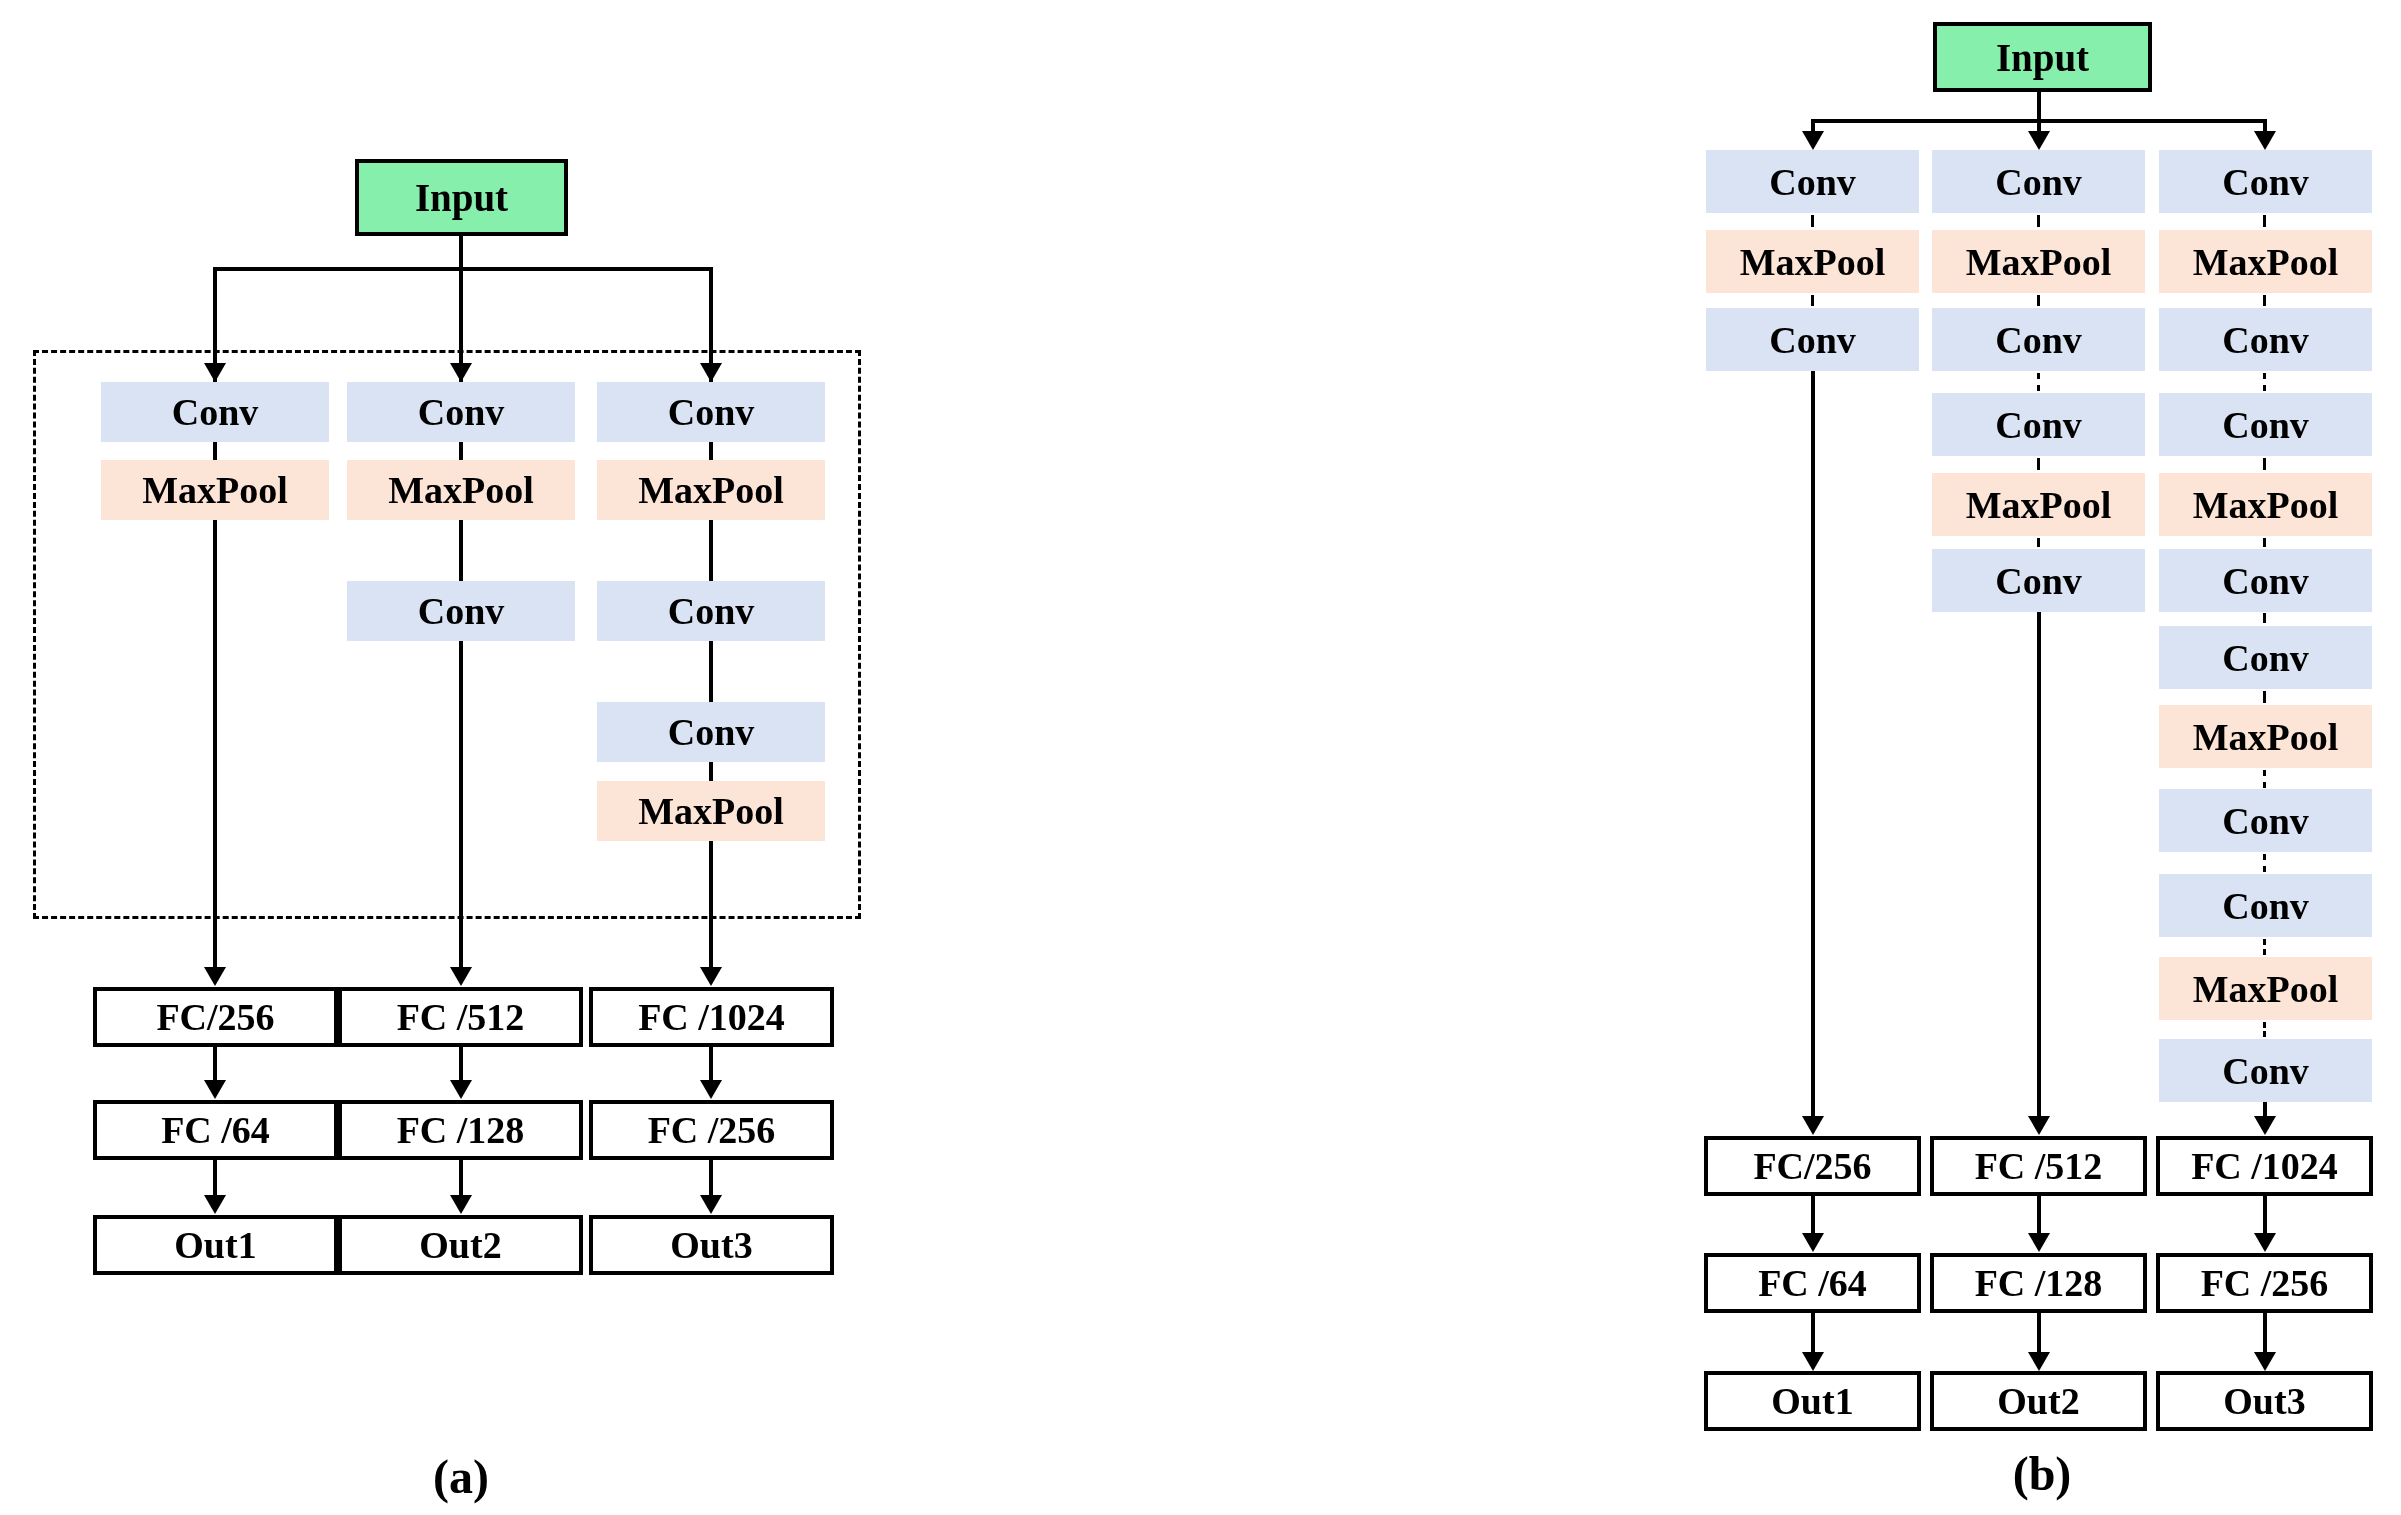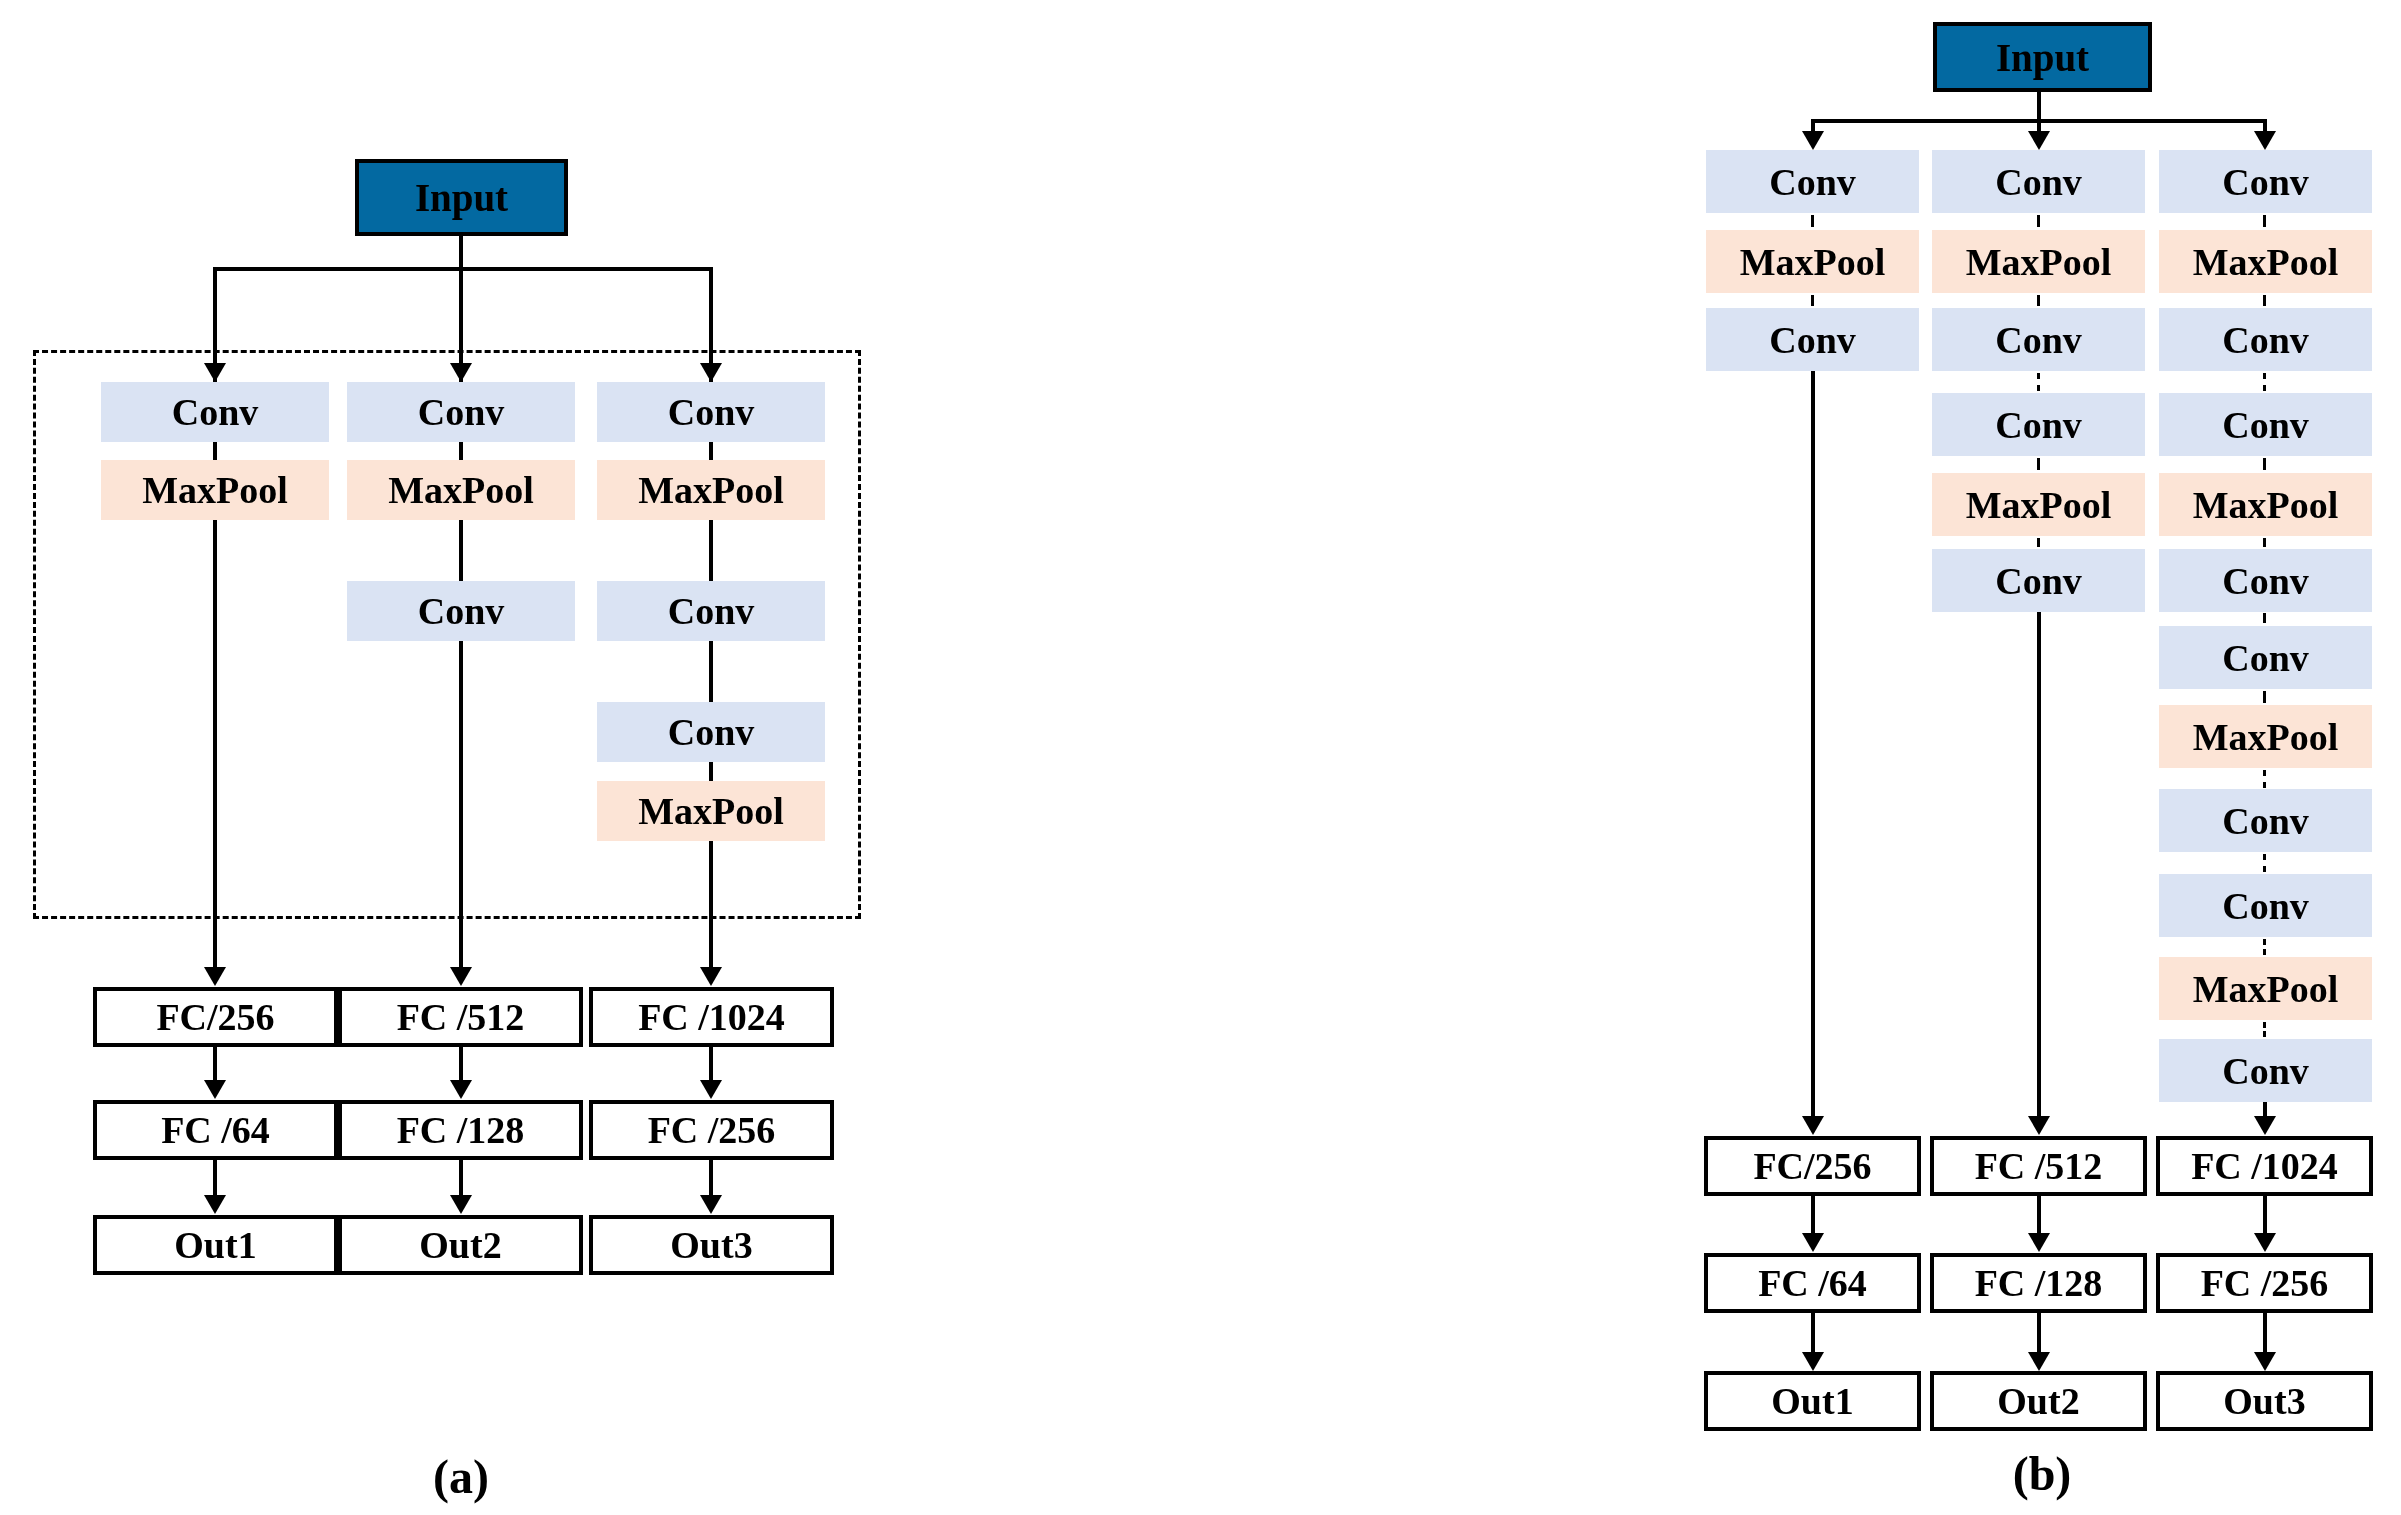--- a/index.html
+++ b/index.html
@@ -34,21 +34,21 @@
   }
   .iobox {
     position: absolute;
     display: flex;
     align-items: center;
     justify-content: center;
     font-size: 38px;
     line-height: 1;
     border: 4.4px solid #000000;
     box-sizing: border-box;
-    background: #0369a1;
+    background: #86efac;
     z-index: 3;
     white-space: nowrap;
   }
   .input-box { font-size: 39px; }
   .vline {
     position: absolute;
     width: 3.6px;
     background: #000000;
     z-index: 1;
   }

